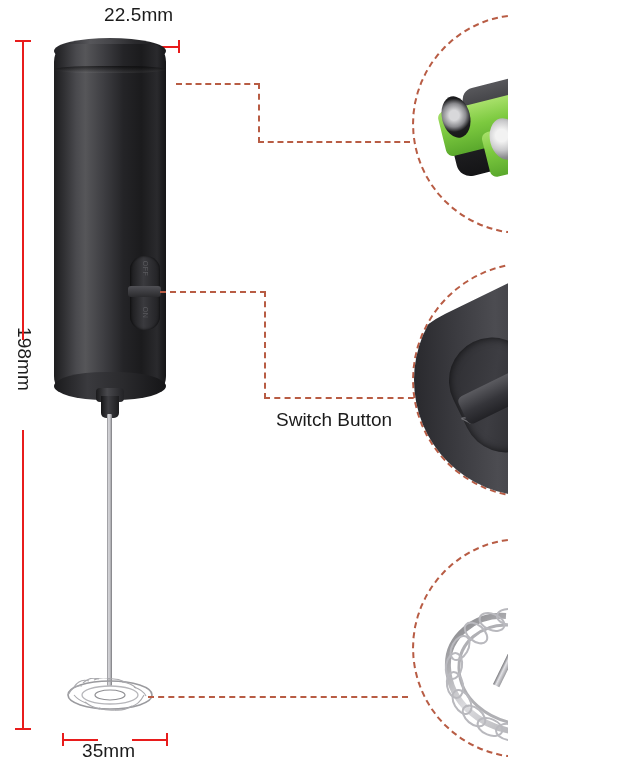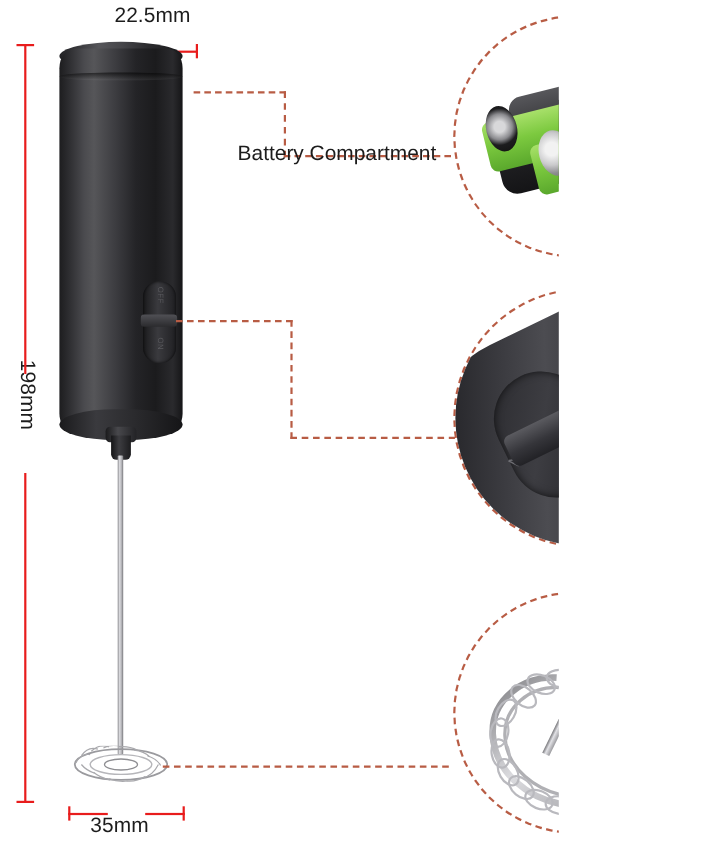--- a/index.html
+++ b/index.html
@@ -430,21 +430,21 @@
   <div class="dash-h" id="dash-bat-1"></div>
   <div class="dash-v" id="dash-bat-2"></div>
   <div class="dash-h" id="dash-bat-3"></div>
 
   <div class="dash-h" id="dash-sw-1"></div>
   <div class="dash-v" id="dash-sw-2"></div>
   <div class="dash-h" id="dash-sw-3"></div>
 
   <div class="dash-h" id="dash-wh-1"></div>
 
-  <div class="callout-label" id="label-battery">Battery Compartment</div>
+  <div class="callout-label" id="label-switch">Switch Button</div>
 
   <div class="detail-circle" id="circle-battery">
     <div class="circle-inner">
       <div class="bat-housing"></div>
       <div class="bat-housing-lid"></div>
       <div class="battery" id="battery-a"></div>
       <div class="battery" id="battery-b"></div>
       <div class="bat-cap-neg"></div>
       <div class="bat-cap-pos"></div>
     </div>

